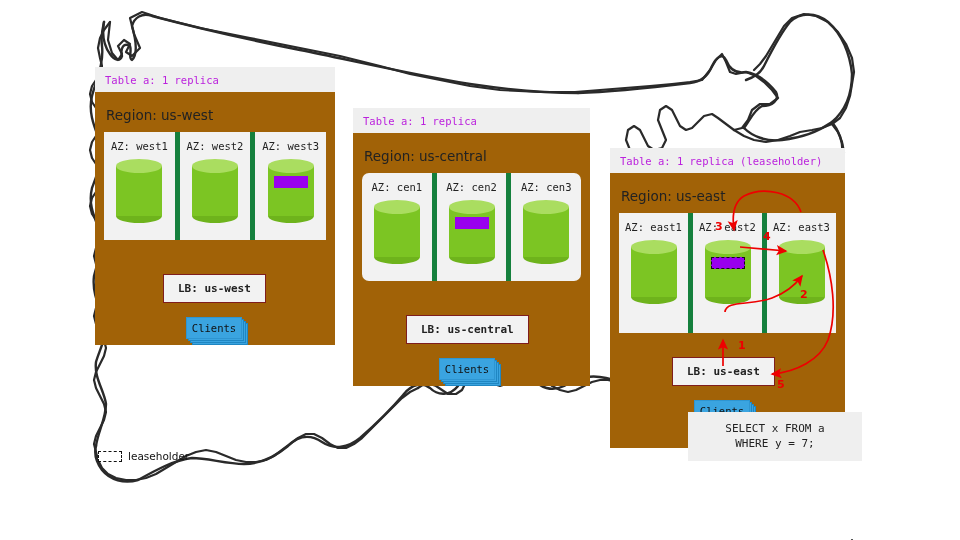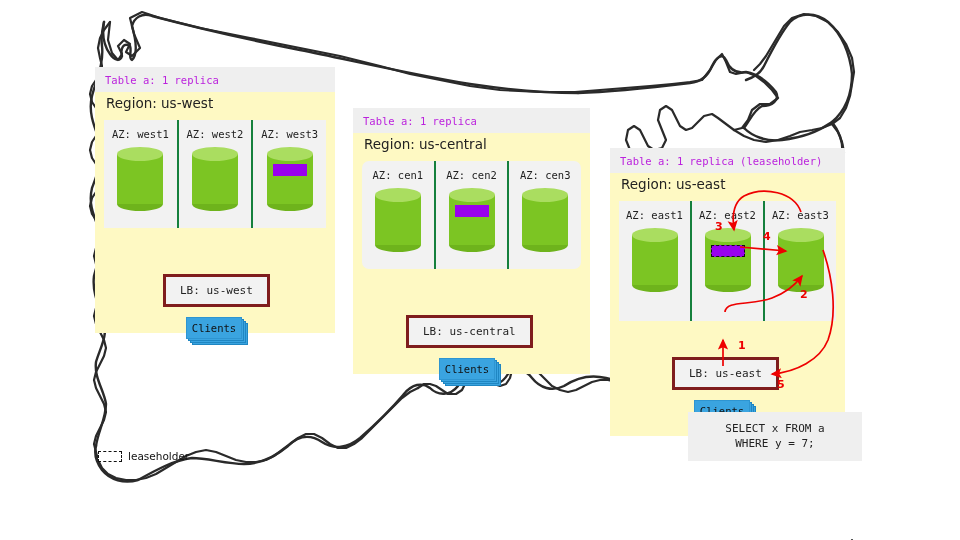--- a/index.html
+++ b/index.html
@@ -20,43 +20,43 @@
   .panel-header{
     background:#efefef;
     color:#bb22dd;
     font-size:10.5px;
     padding:7px 10px 6px 10px;
     letter-spacing:0px;
     white-space:nowrap;
     margin-top:20px;
   }
   .panel-body{
-    background:#fef9c3;
-    padding:0 9px 9px 9px;
+    background:#a16207;
+    padding:12px 9px 9px 9px;
   }
   .region-title{
     font-size:13.5px;
     color:#222;
     padding:3px 2px 9px 2px;
     font-family:"DejaVu Sans","Liberation Sans",sans-serif;
     white-space:nowrap;
   }
   .az-row{
     background:#f2f2f2;
     display:flex;
     position:relative;
   }
   .az-cell{
     flex:1 1 0;
     text-align:center;
     padding:8px 2px 14px 2px;
     position:relative;
     box-sizing:border-box;
   }
-  .az-cell + .az-cell{border-left:2px solid #15803d;}
+  .az-cell + .az-cell{border-left:5px solid #15803d;}
   .az-label{
     font-size:10.5px;color:#222;
     display:block;margin-bottom:7px;
     white-space:nowrap;
   }
 
   
   .cyl{position:relative;margin:0 auto;width:46px;height:63px;}
   .cyl .body{
     position:absolute;left:0;top:7px;width:46px;height:50px;
@@ -72,27 +72,28 @@
   }
   .cyl .lease{
     position:absolute;left:6px;top:17px;width:34px;height:12px;
     background:#9900ee;z-index:4;
   }
   .cyl .lease.dashed{border:1.6px dashed #111;box-sizing:border-box;}
 
   
   .lb-box{
     background:#f2f2f2;
-    border:3px solid #7f1d1d;
+    border:1px solid #7f1d1d;
     font-size:11px;color:#222;
     text-align:center;
     padding:7px 14px;
     position:absolute;
     white-space:nowrap;
     z-index:5;
+    font-weight:bold;
   }
 
   
   .clients{position:absolute;z-index:5;width:58px;height:25px;}
   .clients .lyr{position:absolute;background:#3aa4e0;border:1px solid #1f86c2;box-sizing:border-box;width:56px;height:22px;}
   .clients .l3{left:6px;top:6px;}
   .clients .l2{left:4px;top:4px;}
   .clients .l1{left:2px;top:2px;}
   .clients .top-lyr{
     left:0;top:0;background:#3aa4e0;border:1px solid #2e95d1;

